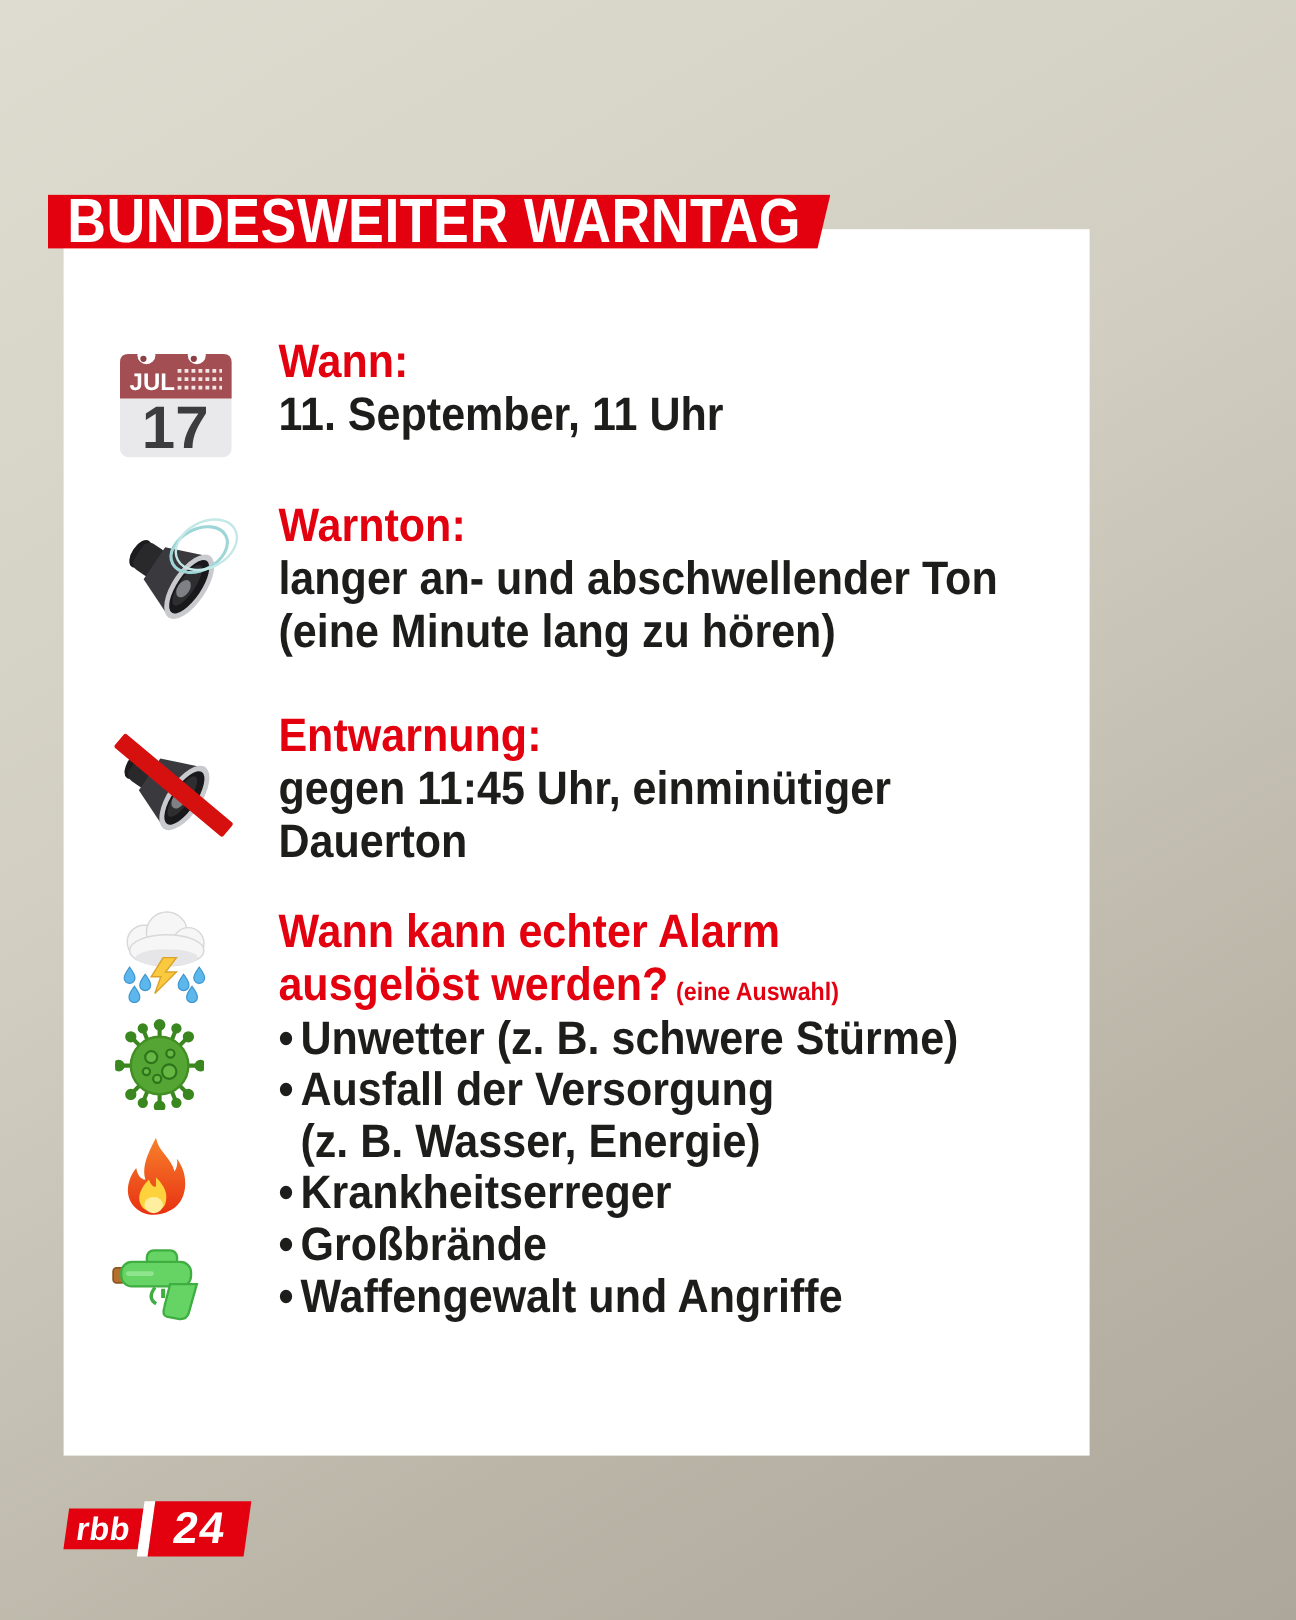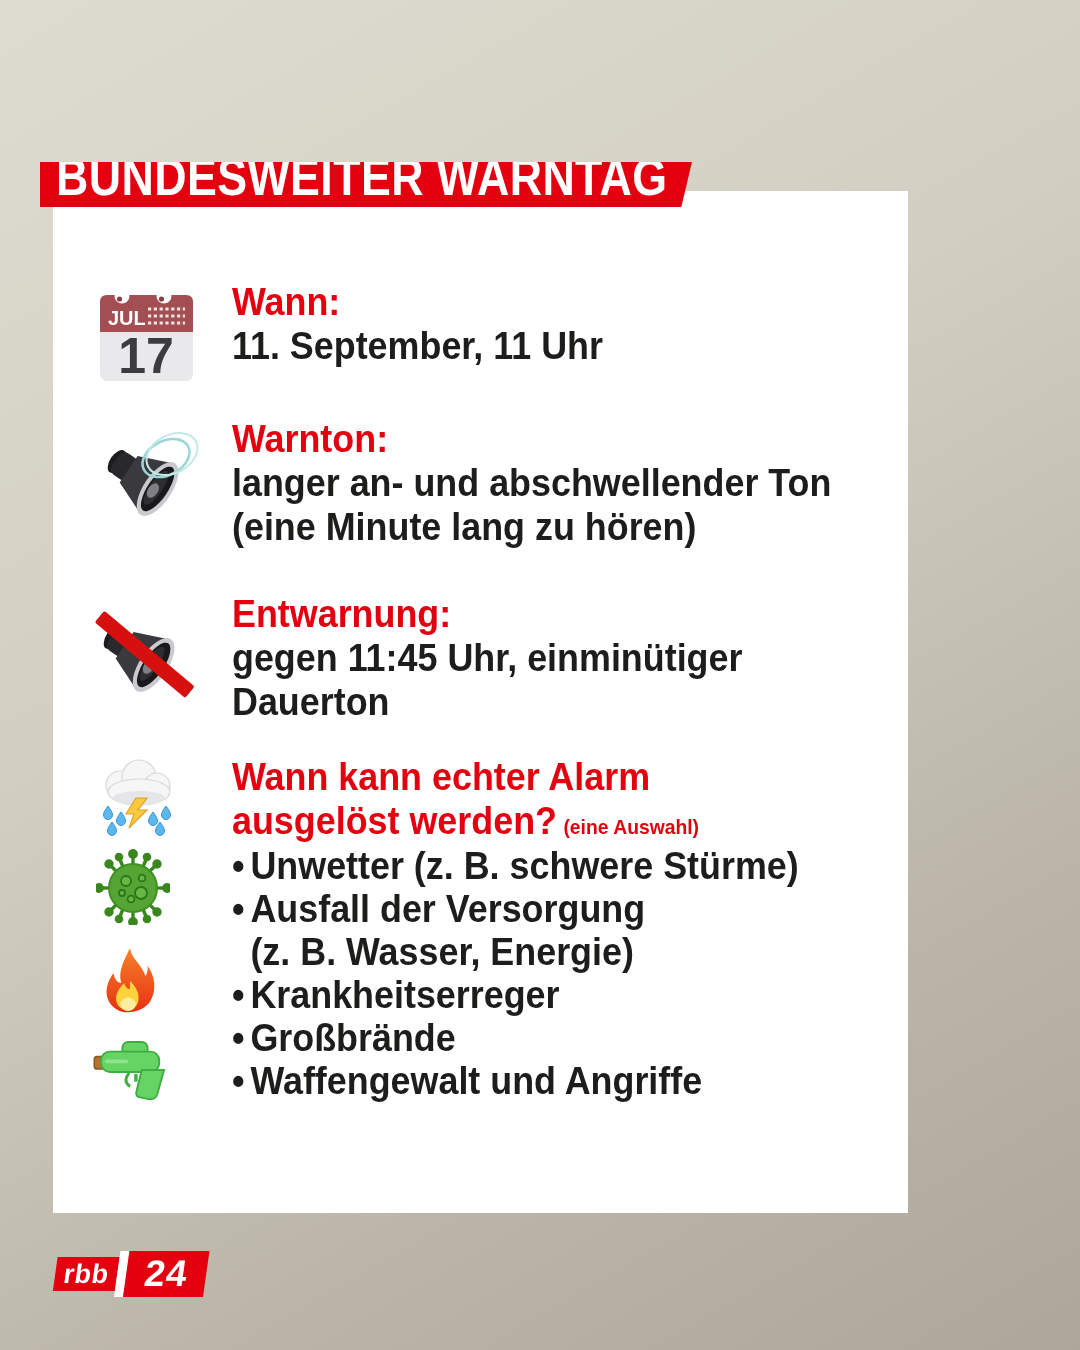--- a/index.html
+++ b/index.html
@@ -5,21 +5,21 @@
   html,body { margin:0; padding:0; }
   .page {
     position:relative; width:1080px; height:1350px; overflow:hidden;
     background:linear-gradient(150deg,#dedcd0 0%,#d2cfc2 40%,#bab5a7 75%,#aca79a 100%);
     font-family:"Liberation Sans","DejaVu Sans",sans-serif;
   }
   .card { position:absolute; left:53px; top:191px; width:855px; height:1022px; background:#ffffff; }
   .banner {
     position:absolute; left:40px; top:162px; width:652px; height:45px; z-index:2;
     background:#e3000f; clip-path:polygon(0 0,652px 0,637px 63px,0 63px);
-    display:flex; align-items:flex-end;
+    display:flex; align-items:center;
   }
   .banner-text {
     color:#ffffff; font-weight:bold; font-size:52px; white-space:nowrap;
     transform:scaleX(0.86); transform-origin:0 50%; margin-left:16px; letter-spacing:0.5px;
   }
   .icon { position:absolute; z-index:1; }
   .sec {
     position:absolute; z-index:1; font-size:39px; font-weight:bold; color:#1d1d1b;
     line-height:44px; white-space:nowrap; transform:scaleX(0.92); transform-origin:0 0;
   }

